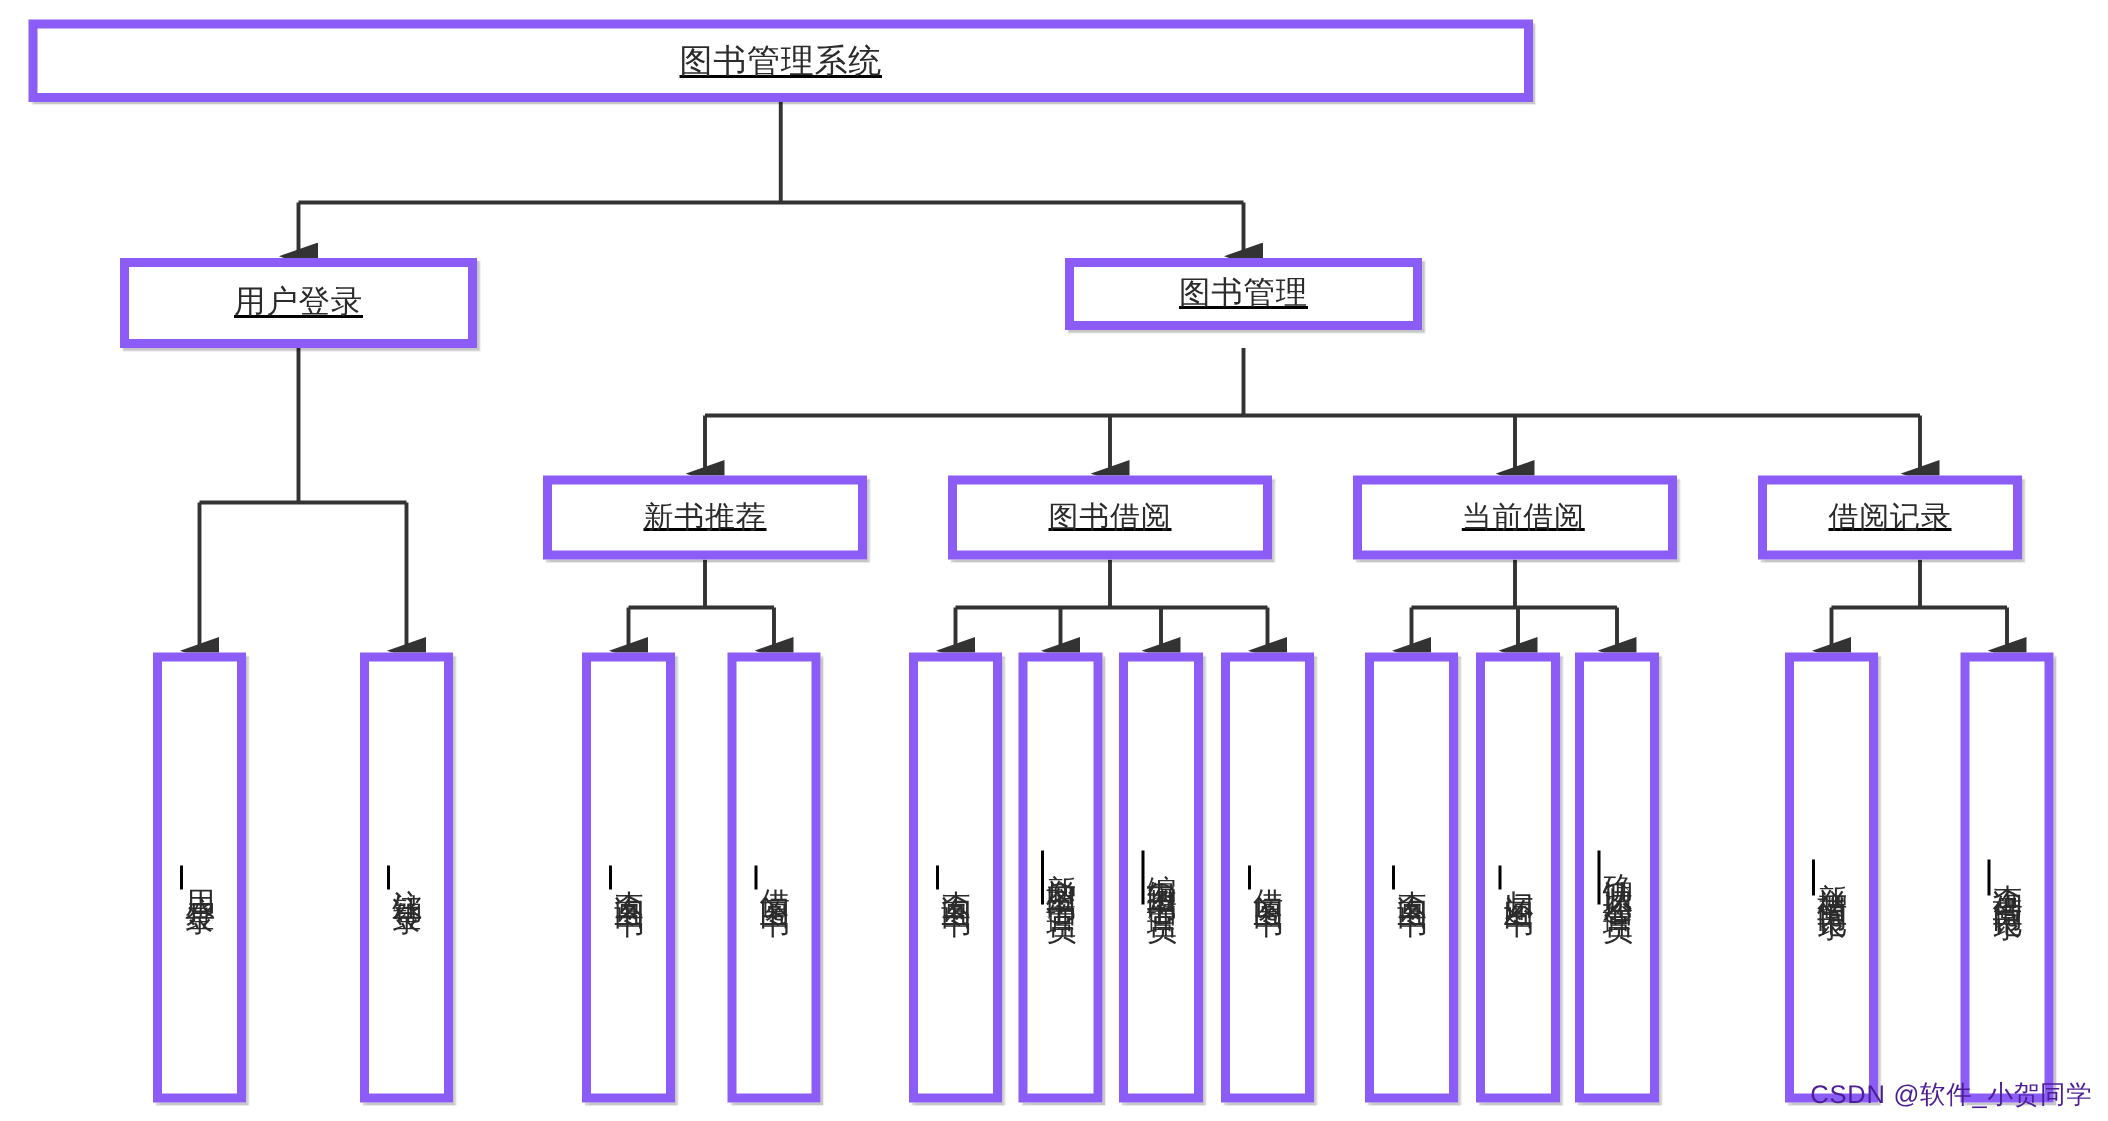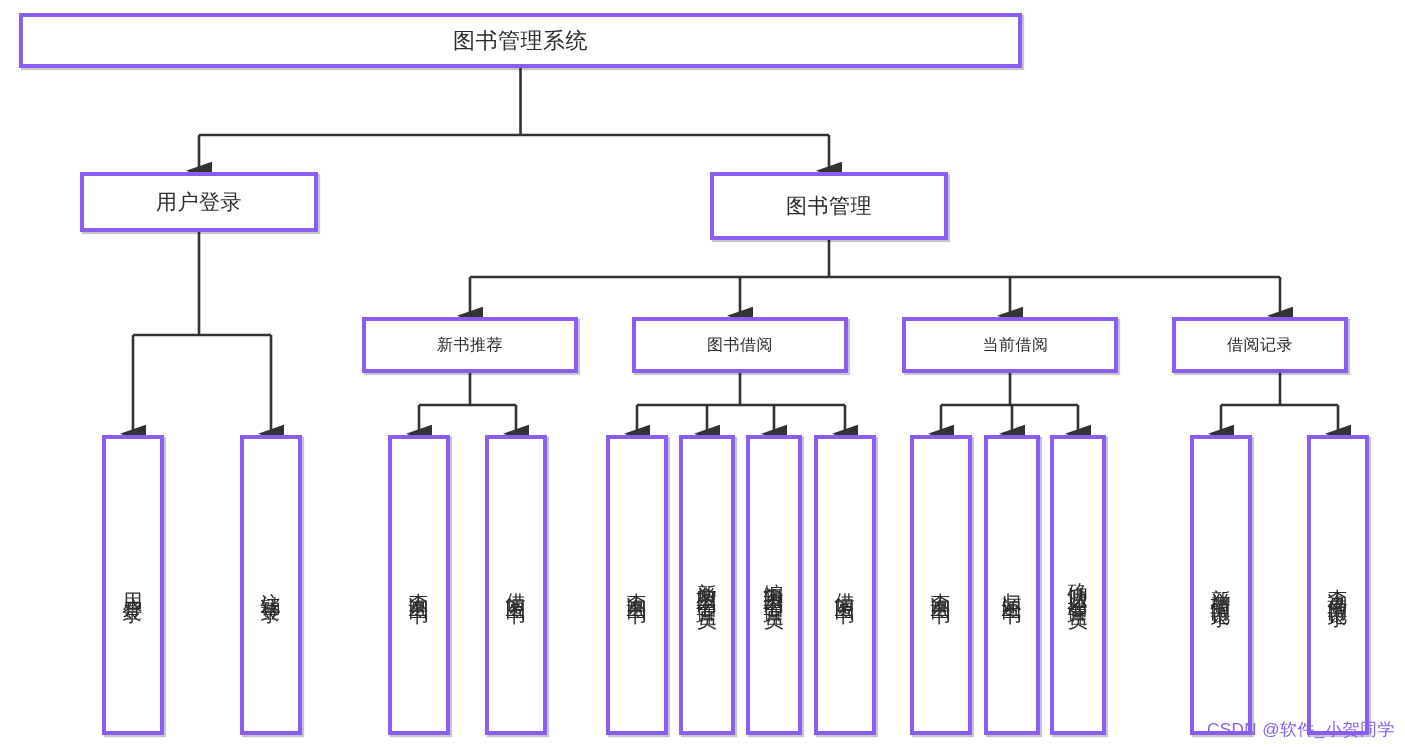--- a/index.html
+++ b/index.html
@@ -23,52 +23,53 @@
     position: absolute;
     left: 0;
     top: 0;
     width: 1405px;
     height: 747px;
   }
   .node-box {
     position: absolute;
     box-sizing: border-box;
     background: #ffffff;
-    border: 4px solid #8b5cf6;
+    border: 6px solid #8b5cf6;
     box-shadow: 2px 2px 1px rgba(0,0,0,0.22);
     display: flex;
     align-items: center;
     justify-content: center;
+    text-decoration: underline;
   }
   .node-label {
     color: #2b2b2b;
     font-size: 21px;
     line-height: 1.15;
     letter-spacing: 0.5px;
     white-space: nowrap;
     user-select: none;
   }
   .node-box.vertical .node-label {
     writing-mode: vertical-rl;
     text-orientation: upright;
     font-size: 20px;
     letter-spacing: 4px;
     line-height: 1;
     white-space: normal;
   }
   .node-box.level-1 .node-label { font-size: 22px; }
   .node-box.level-2 .node-label { font-size: 21px; }
-  .node-box.level-3 .node-label { font-size: 16px; }
+  .node-box.level-3 .node-label { font-size: 20px; }
 
   .watermark {
     position: absolute;
     right: 10px;
     bottom: 6px;
     font-size: 17px;
-    color: #8b5cf6;
+    color: #4c1d95;
     letter-spacing: 0.5px;
     user-select: none;
     white-space: nowrap;
   }
 </style>
 </head>
 <body>
 
 <div id="diagram-root">
 
@@ -115,21 +116,21 @@
       </g>
   </svg>
 
   <div class="node-box level-1" style="left: 19px; top: 13px; width: 1003px; height: 55px;">
     <span class="node-label">图书管理系统</span>
   </div>
 
   <div class="node-box level-2" style="left: 80px; top: 172px; width: 238px; height: 60px;">
     <span class="node-label">用户登录</span>
   </div>
-  <div class="node-box level-2" style="left: 710px; top: 172px; width: 238px; height: 68px;">
+  <div class="node-box level-2" style="left: 710px; top: 172px; width: 238px; height: 48px;">
     <span class="node-label">图书管理</span>
   </div>
 
   <div class="node-box level-3" style="left: 362px; top: 317px; width: 216px; height: 56px;">
     <span class="node-label">新书推荐</span>
   </div>
   <div class="node-box level-3" style="left: 632px; top: 317px; width: 216px; height: 56px; align-items: center;">
     <span class="node-label">图书借阅</span>
   </div>
   <div class="node-box level-3" style="left: 902px; top: 317px; width: 216px; height: 56px; padding-left: 11px;">

